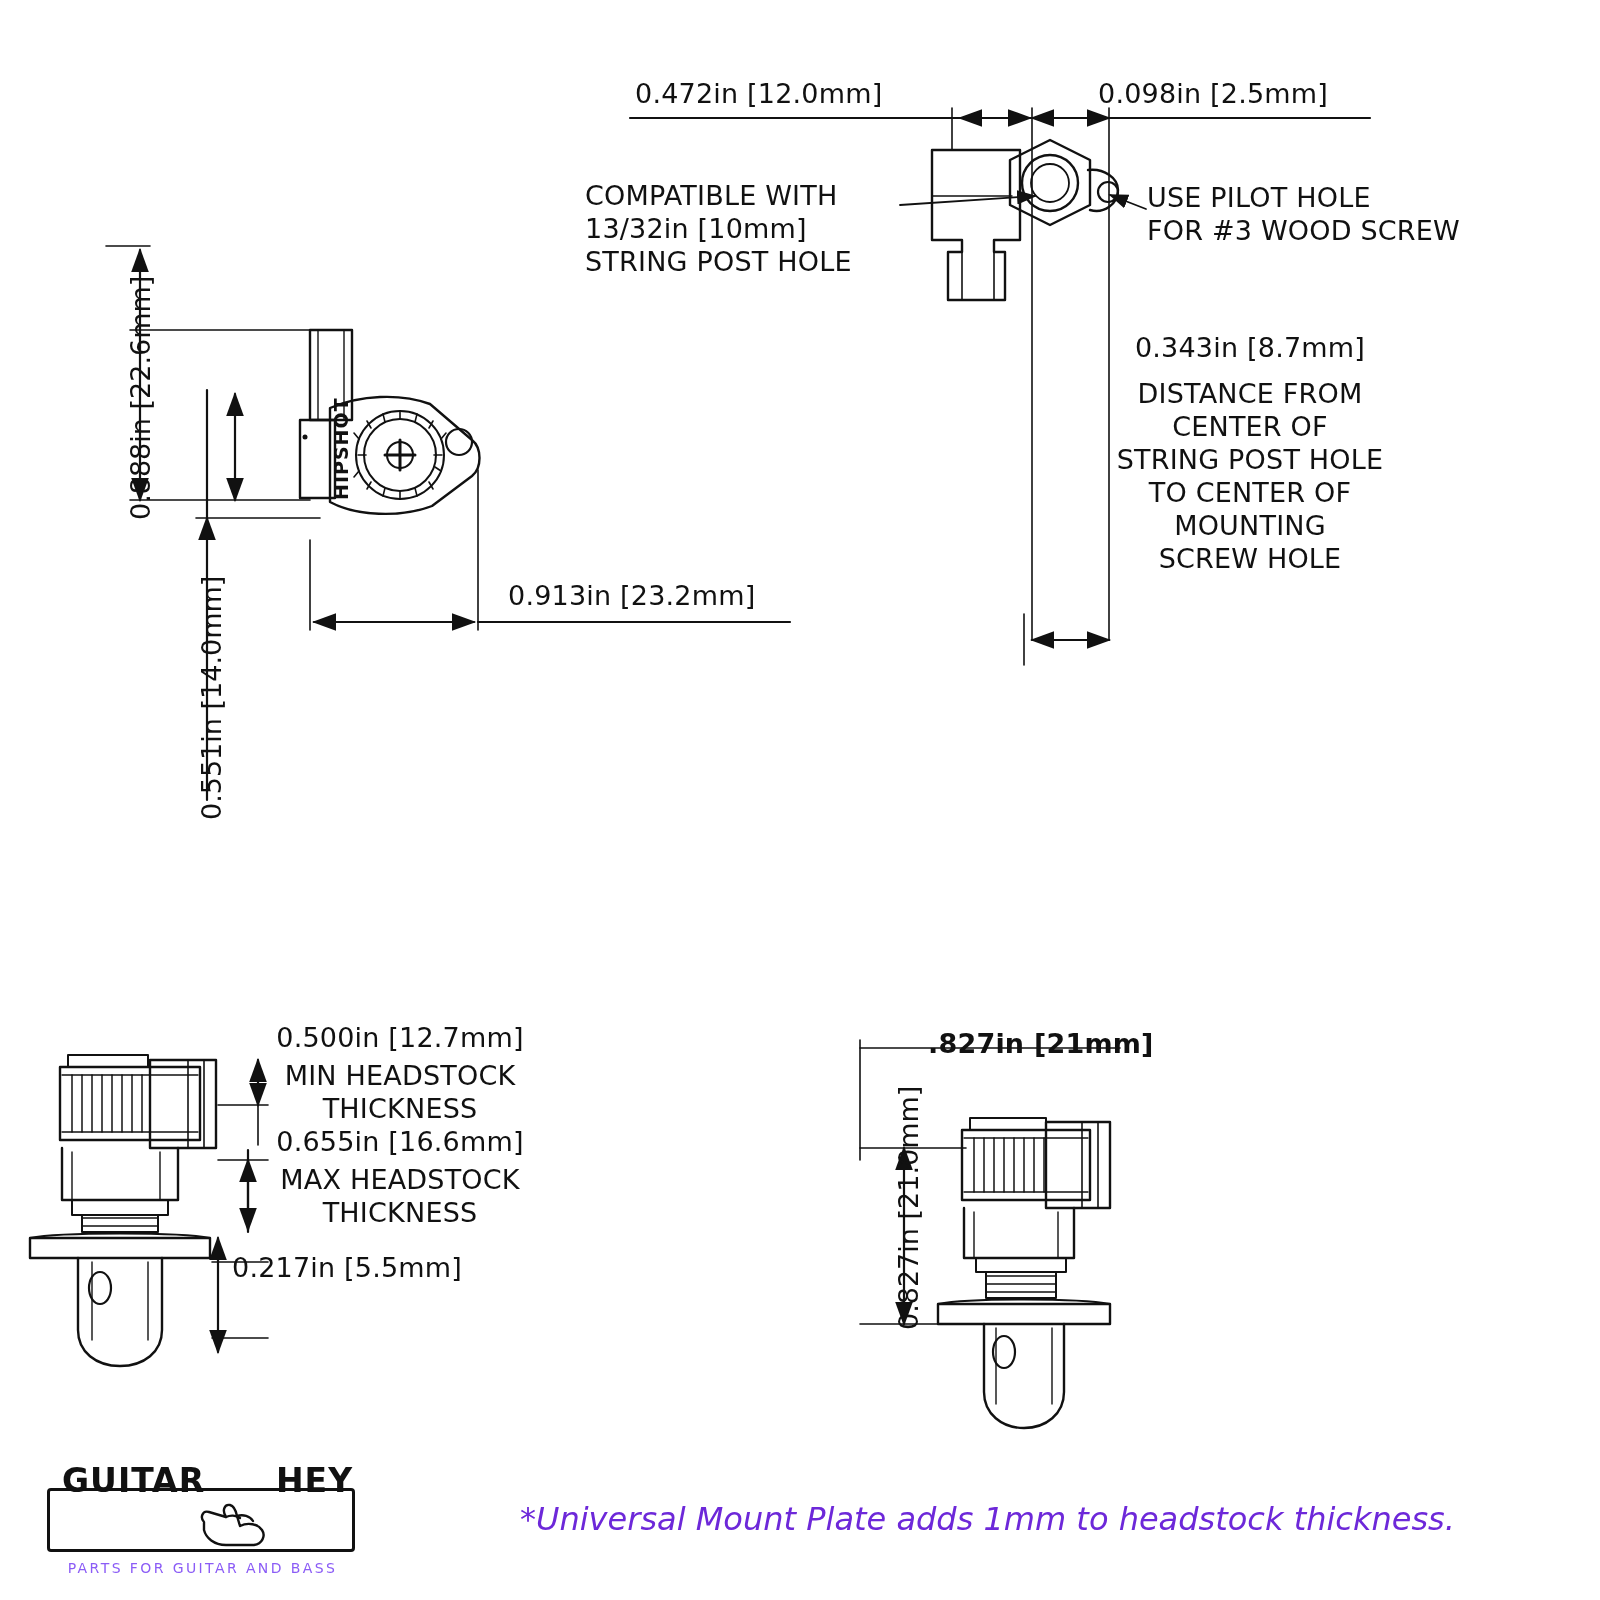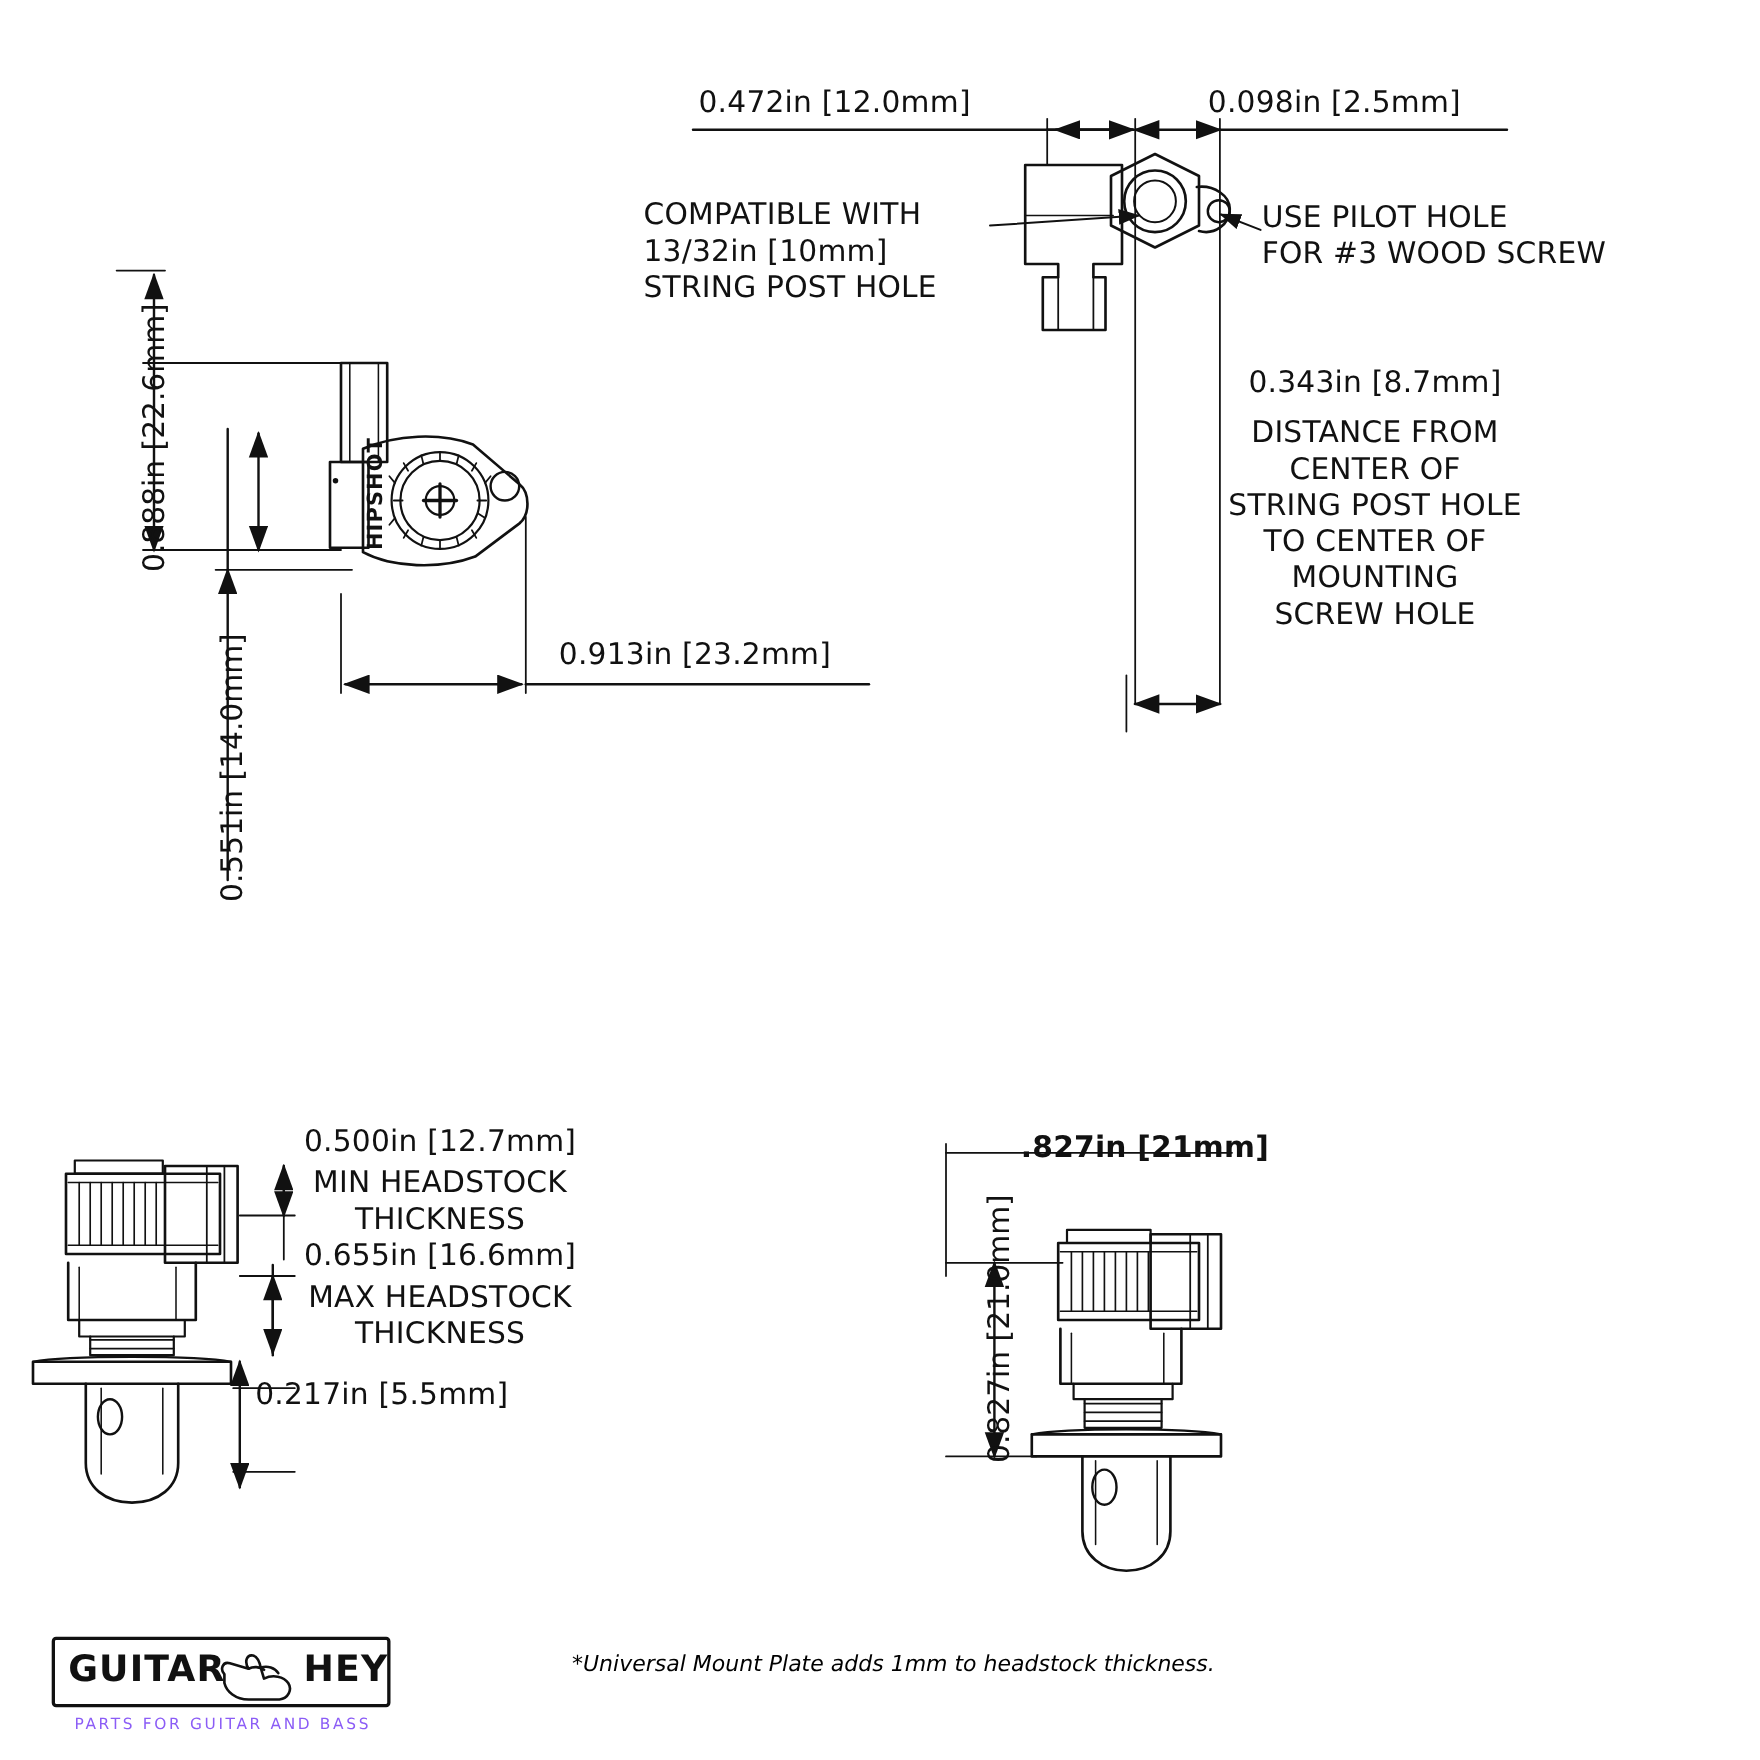--- a/index.html
+++ b/index.html
@@ -53,21 +53,21 @@
     left: 47px;
     top: 1488px;
     width: 308px;
     height: 64px;
     border: 3px solid #111;
     border-radius: 4px;
     box-sizing: border-box;
   }
   .logo-text {
     position: absolute;
-    top: 1497px;
+    top: 1461px;
     font-family: "DejaVu Sans", sans-serif;
     font-weight: bold;
     font-size: 33px;
     letter-spacing: 1px;
     color: #111;
   }
   .logo-guitar { left: 62px; }
   .logo-hey { left: 276px; }
   .logo-sub {
     position: absolute;
@@ -77,23 +77,23 @@
     text-align: center;
     font-size: 14px;
     letter-spacing: 2.4px;
     color: #8b5cf6;
     font-family: "DejaVu Sans", sans-serif;
   }
   .footnote {
     position: absolute;
     left: 520px;
     top: 1500px;
-    font-size: 20px;
+    font-size: 32px;
     font-style: italic;
-    color: #000000;
+    color: #6d28d9;
     white-space: pre;
     text-align: center;
   }
 </style>
 </head>
 <body>
 
 <div class="stage">
 
   <svg class="diagram" viewBox="0 0 1600 1600">

